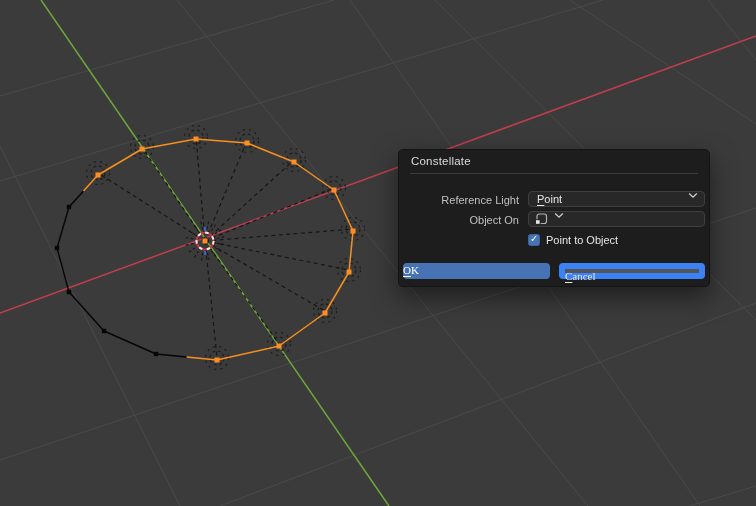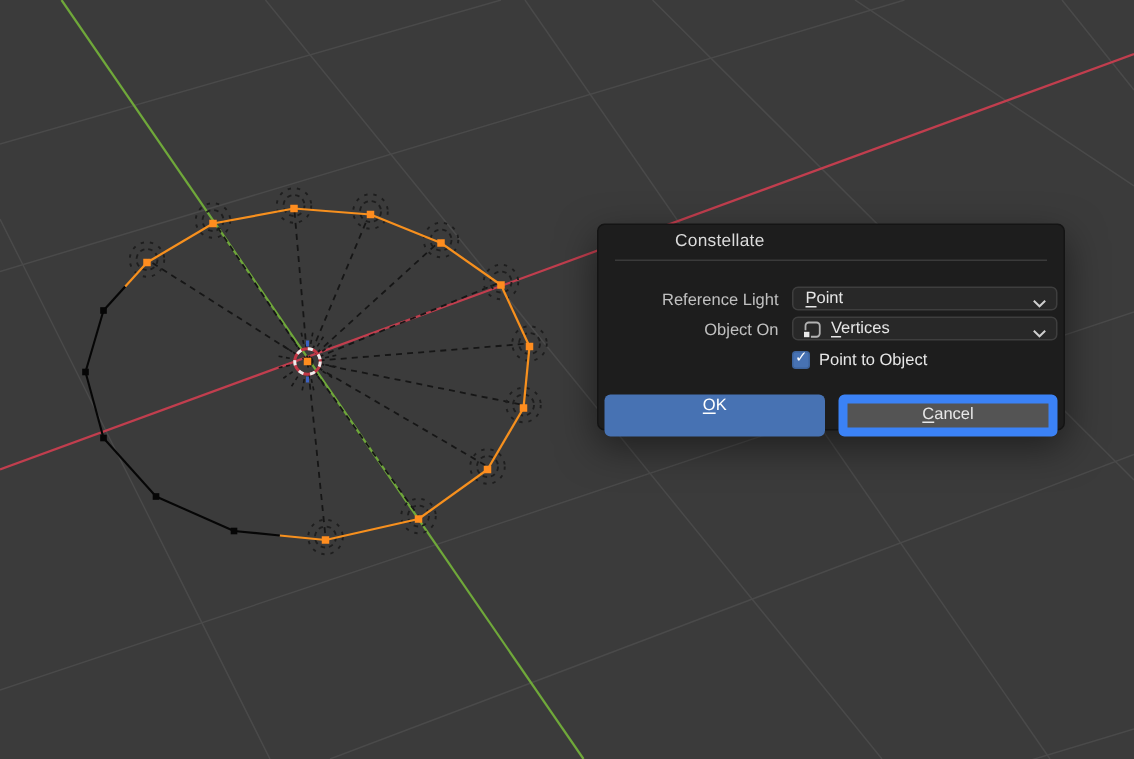--- a/index.html
+++ b/index.html
@@ -5,41 +5,41 @@
   html,body{margin:0;padding:0;background:#2a2a2a;}
   .stage{position:relative;width:756px;height:506px;overflow:hidden;
          font-family:"Liberation Sans","DejaVu Sans",sans-serif;}
   .stage svg.vp{position:absolute;left:0;top:0;display:block;}
 
   
   .dialog{position:absolute;left:398px;top:149px;width:312px;height:138px;
           background:#1d1d1d;border:1px solid #141414;border-radius:5px;
           box-shadow:0 10px 26px rgba(0,0,0,.5);box-sizing:border-box;
           color:#e6e6e6;font-size:11px;}
-  .dlg-title{position:absolute;left:12px;top:5px;font-size:11.5px;color:#dcdcdc;letter-spacing:.2px;margin-left:39px;}
+  .dlg-title{position:absolute;left:12px;top:5px;font-size:11.5px;color:#dcdcdc;letter-spacing:.2px;}
   .dlg-divider{position:absolute;left:11px;right:11px;top:23px;height:1px;background:#3a3a3a;}
   .row{position:absolute;left:0;width:100%;height:16px;}
   .row.r1{top:41px;} .row.r2{top:61px;}
   .lbl{position:absolute;left:0;top:1px;width:120px;height:16px;line-height:16px;
        text-align:right;color:#c0c0c0;}
   .select{position:absolute;left:129px;top:0;width:177px;height:16px;box-sizing:border-box;
           background:#282828;border:1px solid #3e3e3e;border-radius:4px;
-          display:flex;align-items:flex-end;padding:0 6px 0 8px;cursor:default;}
+          display:flex;align-items:flex-start;padding:0 6px 0 8px;cursor:default;}
   .select .sel-text{flex:1;color:#e6e6e6;line-height:14px;}
   .select .vicon{margin:0 6px 0 -2px;flex:0 0 auto;}
   .chev{flex:0 0 auto;}
   .accel{display:inline-block;}
   .accel::first-letter{text-decoration:underline;text-underline-offset:1.5px;}
   .row.r3{top:84px;height:14px;}
   .checkbox{position:absolute;left:129px;top:0;width:12px;height:12px;background:#4772b3;
             border-radius:2.5px;border:1px solid #3d639c;box-sizing:border-box;}
   .check{position:absolute;left:1px;top:-2px;color:#fff;font-size:10px;font-weight:bold;}
   .cb-label{position:absolute;left:147px;top:0;line-height:13px;color:#e6e6e6;}
-  .btn{position:absolute;top:113px;height:28px;border-radius:4px;text-align:center;
-       line-height:15px;font-size:11px;cursor:default;box-sizing:border-box;}
+  .btn{position:absolute;top:113px;height:16px;border-radius:4px;
+       line-height:15px;font-size:11px;cursor:default;box-sizing:border-box;font-family:Liberation Serif, serif;}
   .btn.ok{left:4px;width:147px;background:#4772b3;color:#ffffff;}
   .btn.cancel{left:160px;width:146px;background:#545454;color:#e8e8e8;border:6px solid #3b82f6;}
 </style>
 </head>
 <body>
 
 <div class="stage">
 
   <svg class="vp" width="756" height="506" viewBox="0 0 756 506">
       <rect x="0" y="0" width="756" height="506" fill="#3b3b3b"></rect>
@@ -161,21 +161,20 @@
     </div>
 
     <div class="row r2">
       <span class="lbl">Object On</span>
       <div class="select">
         <svg class="vicon" width="13" height="13" viewBox="0 0 13 13">
           <rect x="2" y="2" width="9.5" height="9.5" rx="2.2" fill="none" stroke="#b2b2b2" stroke-width="1.2"></rect>
           <rect x="0" y="7.2" width="5.6" height="5.6" fill="#282828"></rect>
           <rect x="1" y="8.2" width="3.6" height="3.6" fill="#e9e9e9"></rect>
         </svg>
-        <span class="sel-text accel">Vertices</span>
         <svg class="chev" width="10" height="7" viewBox="0 0 10 7">
           <polyline points="1.2,1.5 5,5.2 8.8,1.5" fill="none" stroke="#cfcfcf" stroke-width="1.3"></polyline>
         </svg>
       </div>
     </div>
 
     <div class="row r3">
       <div class="checkbox">
         <span class="check">✓</span>
       </div>

